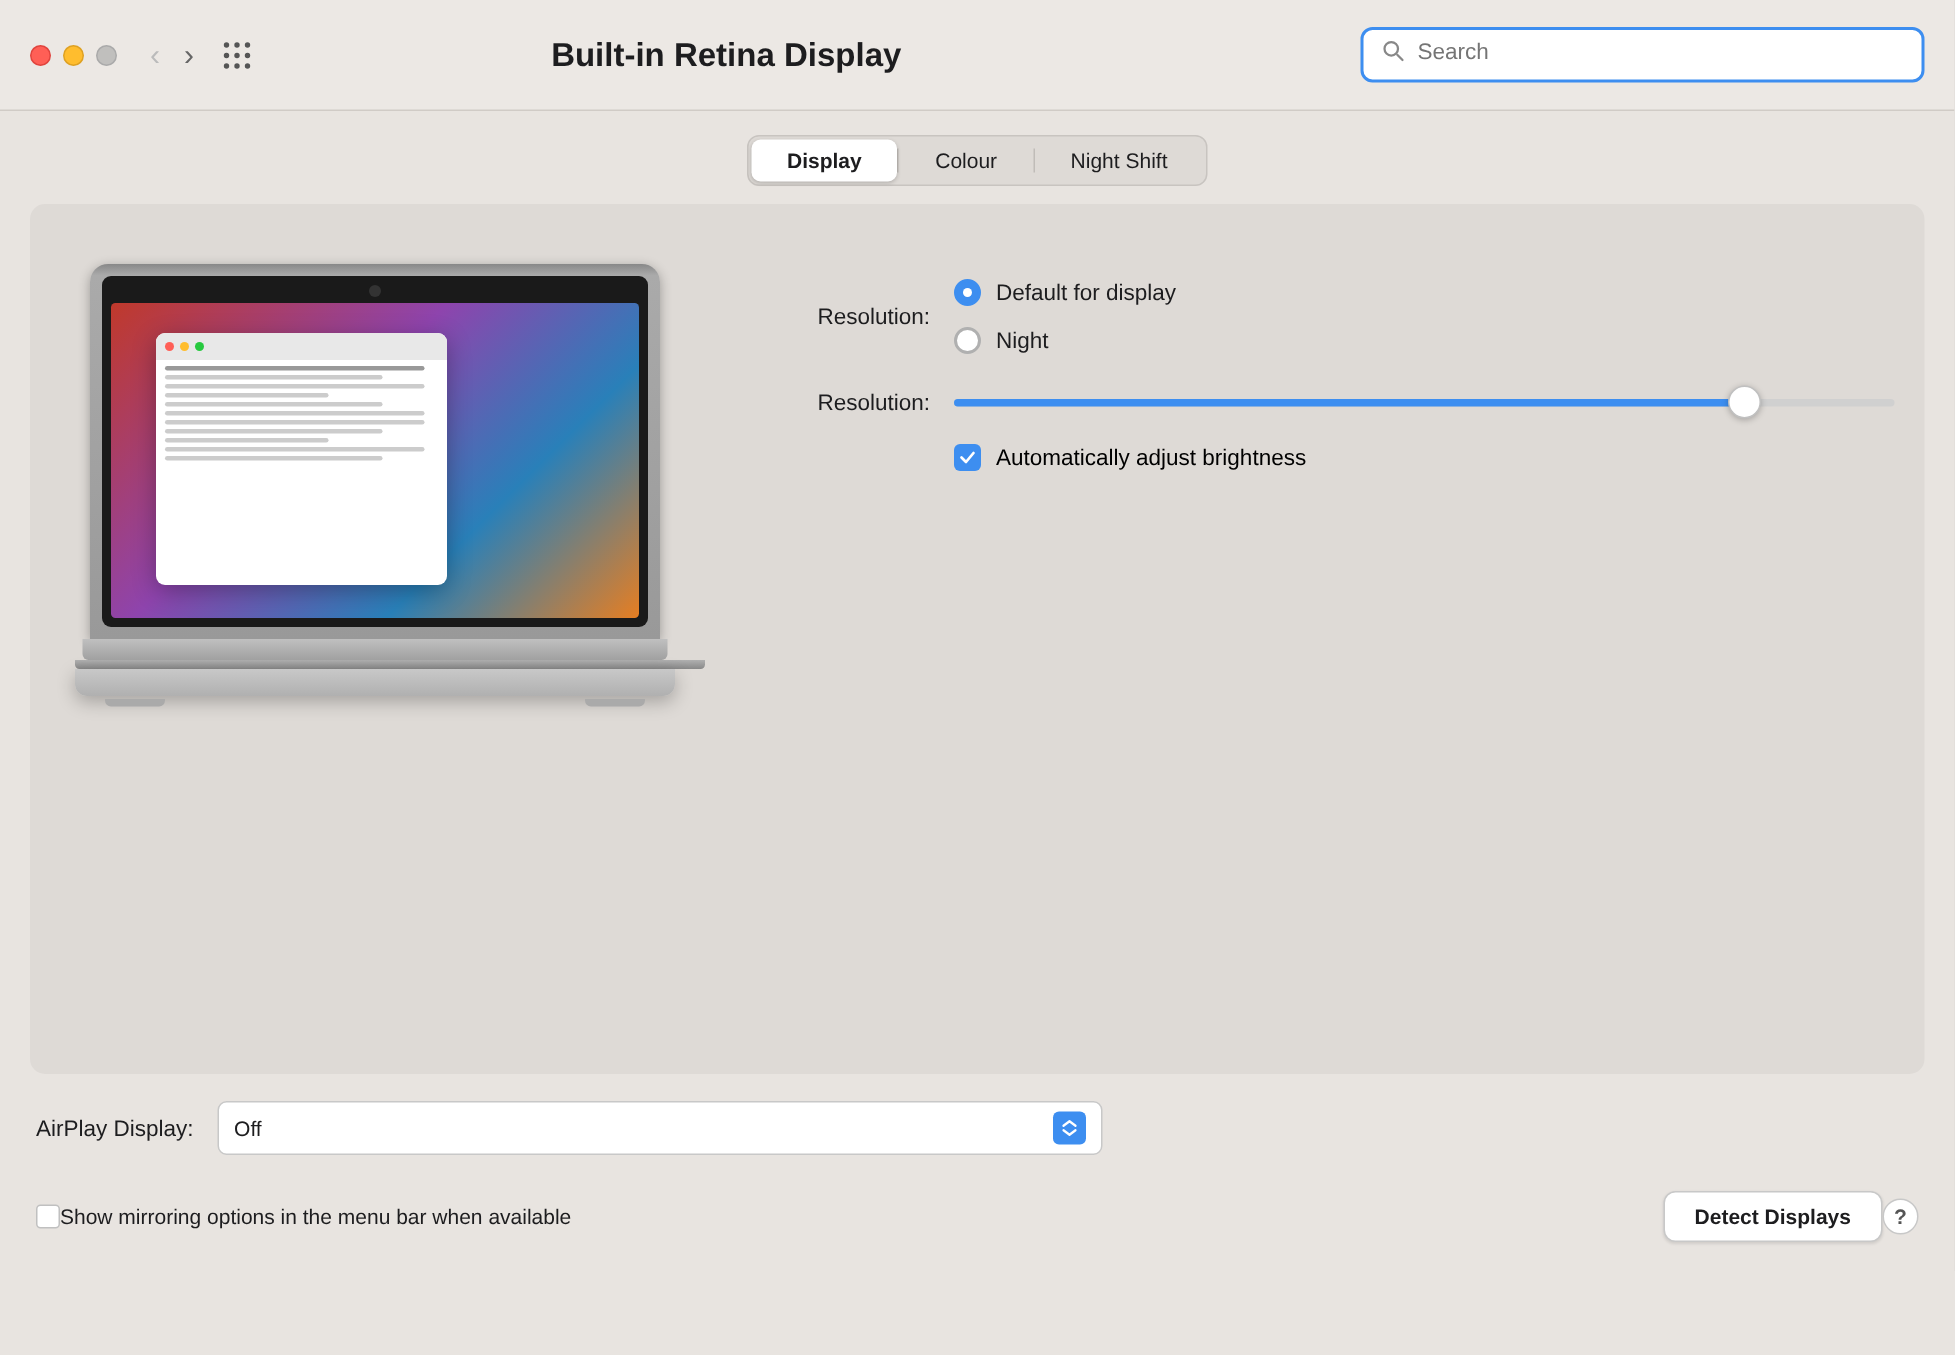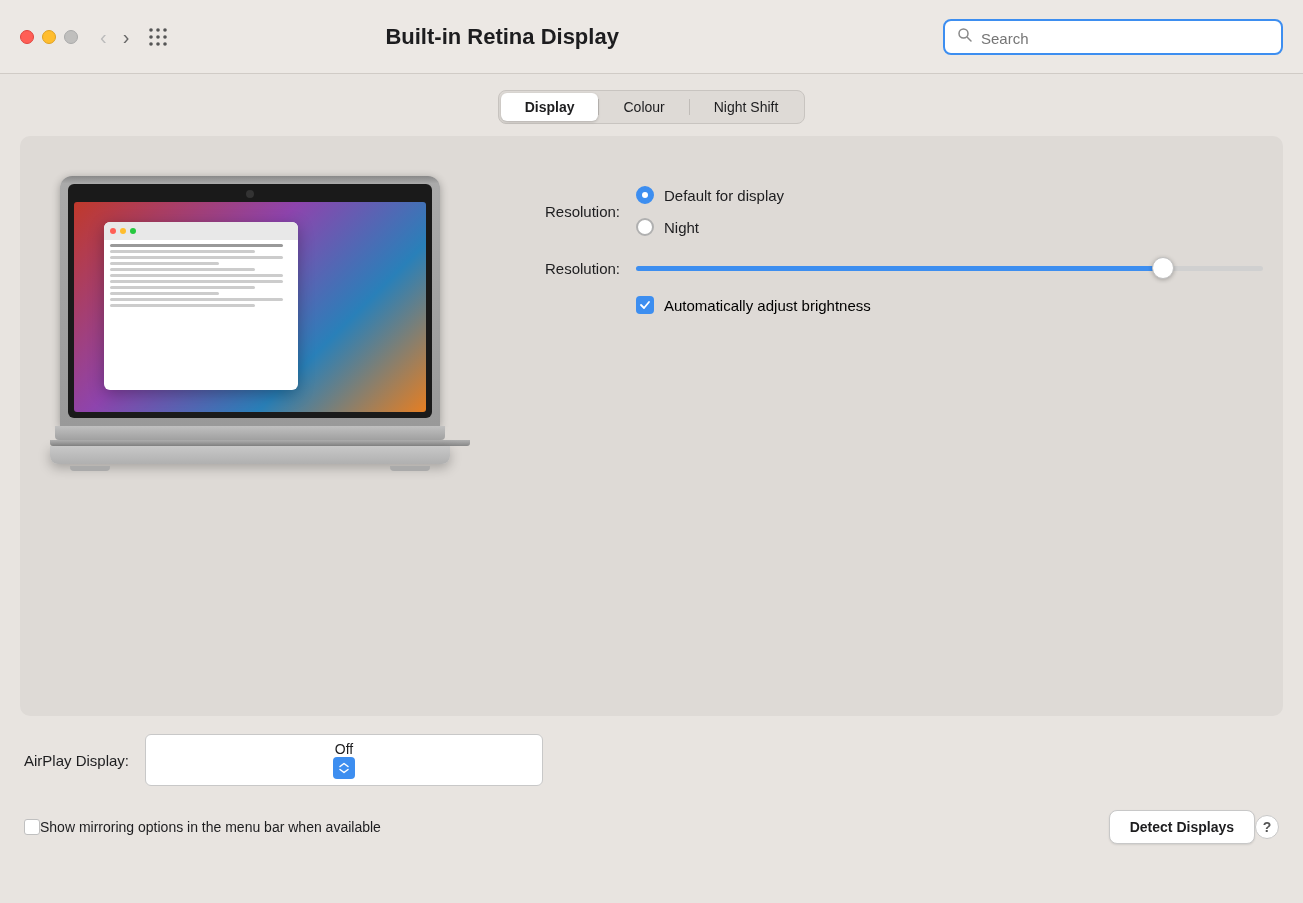--- a/index.html
+++ b/index.html
@@ -64,26 +64,26 @@
       font-size: 22px;
       font-weight: 600;
       color: #1d1d1f;
       flex: 1;
       text-align: center;
       margin-left: -120px;
     }
 
     .search-box {
       display: flex;
-      align-items: flex-end;
+      align-items: flex-start;
       background: white;
       border: 2.5px solid #3d8ef0;
       border-radius: 8px;
       padding: 6px 12px;
-      width: 340px;
+      width: 376px;
       gap: 8px;
     }
     .search-box input {
       border: none;
       outline: none;
       background: transparent;
       font-size: 15px;
       color: #888;
       width: 100%;
     }
@@ -403,24 +403,23 @@
       color: #1d1d1f;
       white-space: nowrap;
     }
     .select-box {
       display: flex;
       align-items: center;
       background: white;
       border: 1px solid #c8c8c8;
       border-radius: 6px;
       padding: 6px 10px;
-      width: 398px;
+      width: 590px;
       justify-content: space-between;
       cursor: pointer;
-      flex-direction: column;
     }
     .select-value {
       font-size: 14px;
       color: #1d1d1f;
     }
     .select-arrows {
       background: #3d8ef0;
       border-radius: 4px;
       width: 22px;
       height: 22px;

